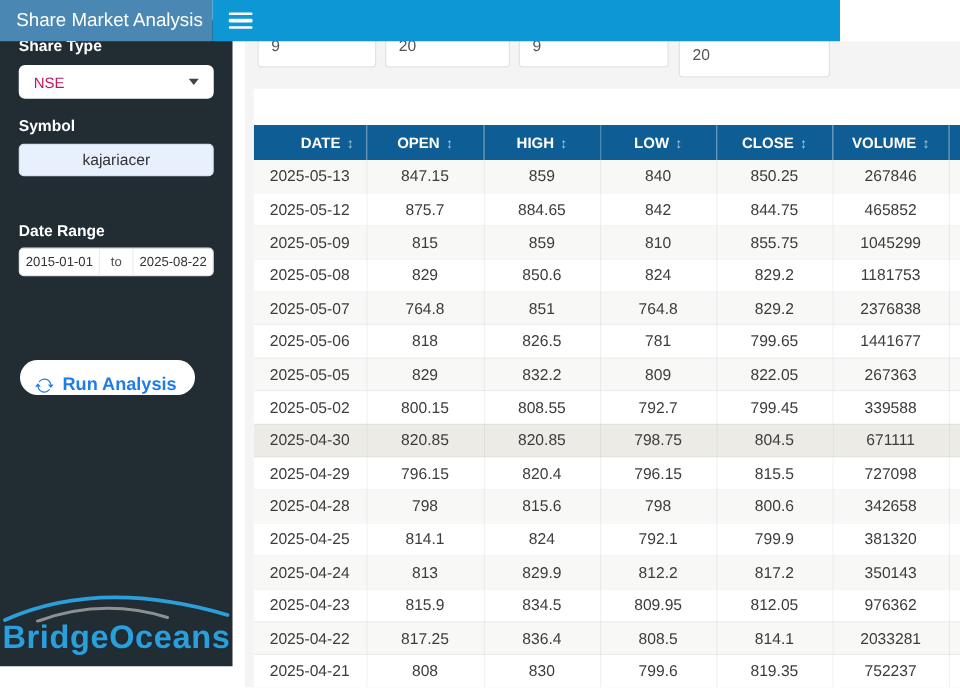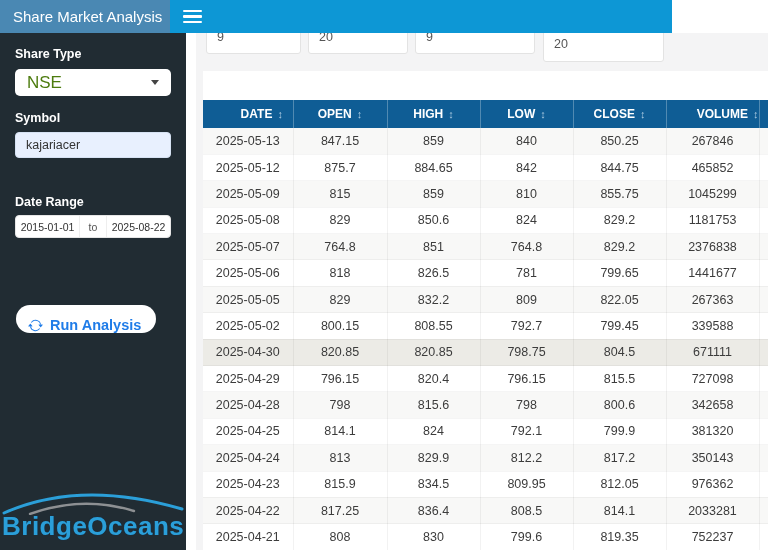--- a/index.html
+++ b/index.html
@@ -25,42 +25,43 @@
   }
   .hamburger {
     margin-left: 7px; width: 30px; height: 26px; border: none; background: transparent;
     display: flex; flex-direction: column; justify-content: center; gap: 3px;
     align-items: center; cursor: pointer;
   }
   .hamburger span { display: block; width: 19px; height: 2.6px; background: #ffffff; border-radius: 1px; }
 
   
   .sidebar {
-    position: absolute; top: 33px; left: 0; width: 186px; height: 517px;
+    position: absolute; top: 16px; left: 0; width: 186px; height: 517px;
     background: #212c33; z-index: 20; padding: 14px 15px 0 15px;
   }
   .side-label {
     color: #ffffff; font-size: 12.5px; font-weight: bold; display: block;
   }
   .select-box {
     margin-top: 8px; height: 27px; background: #ffffff; border-radius: 5px;
     display: flex; align-items: center; justify-content: space-between;
     padding: 0 12px; cursor: pointer;
   }
-  .select-box .sel-val { font-size: 17px; color: #4d7c0f; }
+  .select-box .sel-val { font-size: 12px; color: #be185d; }
   .caret-down {
     width: 0; height: 0; border-left: 4.5px solid transparent;
     border-right: 4.5px solid transparent; border-top: 5px solid #444;
   }
   .lbl-symbol { margin-top: 15px; }
   .symbol-input {
     margin-top: 7px; width: 100%; height: 26px; background: #e8f0fe;
     border: 1px solid #d6e2f3; border-radius: 4px; font-size: 12.5px;
     color: #333; padding: 0 10px; outline: none;
     font-family: "Liberation Sans", sans-serif;
+    text-align: center;
   }
   .lbl-daterange { margin-top: 37px; }
   .date-group {
     margin-top: 6px; display: flex; height: 23px; background: #fff;
     border-radius: 4px; overflow: hidden; border: 1px solid #e6e6e6;
   }
   .date-group input {
     width: 63px; border: none; font-size: 10.5px; color: #333; text-align: center;
     outline: none; background: transparent; font-family: "Liberation Sans", sans-serif;
   }
@@ -114,21 +115,21 @@
     background: #0f5d95; color: #ffffff; font-size: 12px; font-weight: bold;
     height: 28px; text-align: center; border-right: 1px solid rgba(255,255,255,0.28);
     cursor: pointer; white-space: nowrap;
   }
   thead th:last-child { border-right: none; }
   th:nth-child(1) { width: 90px; padding-left: 28px; }
   th:nth-child(2) { width: 94px; }
   th:nth-child(3) { width: 93px; }
   th:nth-child(4) { width: 93px; }
   th:nth-child(5) { width: 93px; }
-  th:nth-child(6) { width: 93px; text-align: right; }
+  th:nth-child(6) { width: 93px; }
   th.extra { width: 60px; }
   .sort-icon { font-size: 11px; color: #a9c9e0; margin-left: 5px; font-weight: normal; }
   tbody td {
     height: 26.4px; font-size: 12.5px; color: #3c3c3c; text-align: center;
     border-right: 1px solid rgba(0,0,0,0.05); border-bottom: 1px solid rgba(0,0,0,0.04);
     white-space: nowrap;
   }
   tbody td:last-child { border-right: none; }
   tbody tr:nth-child(odd) { background: #f8f8f7; }
   tbody tr:nth-child(even) { background: #ffffff; }

